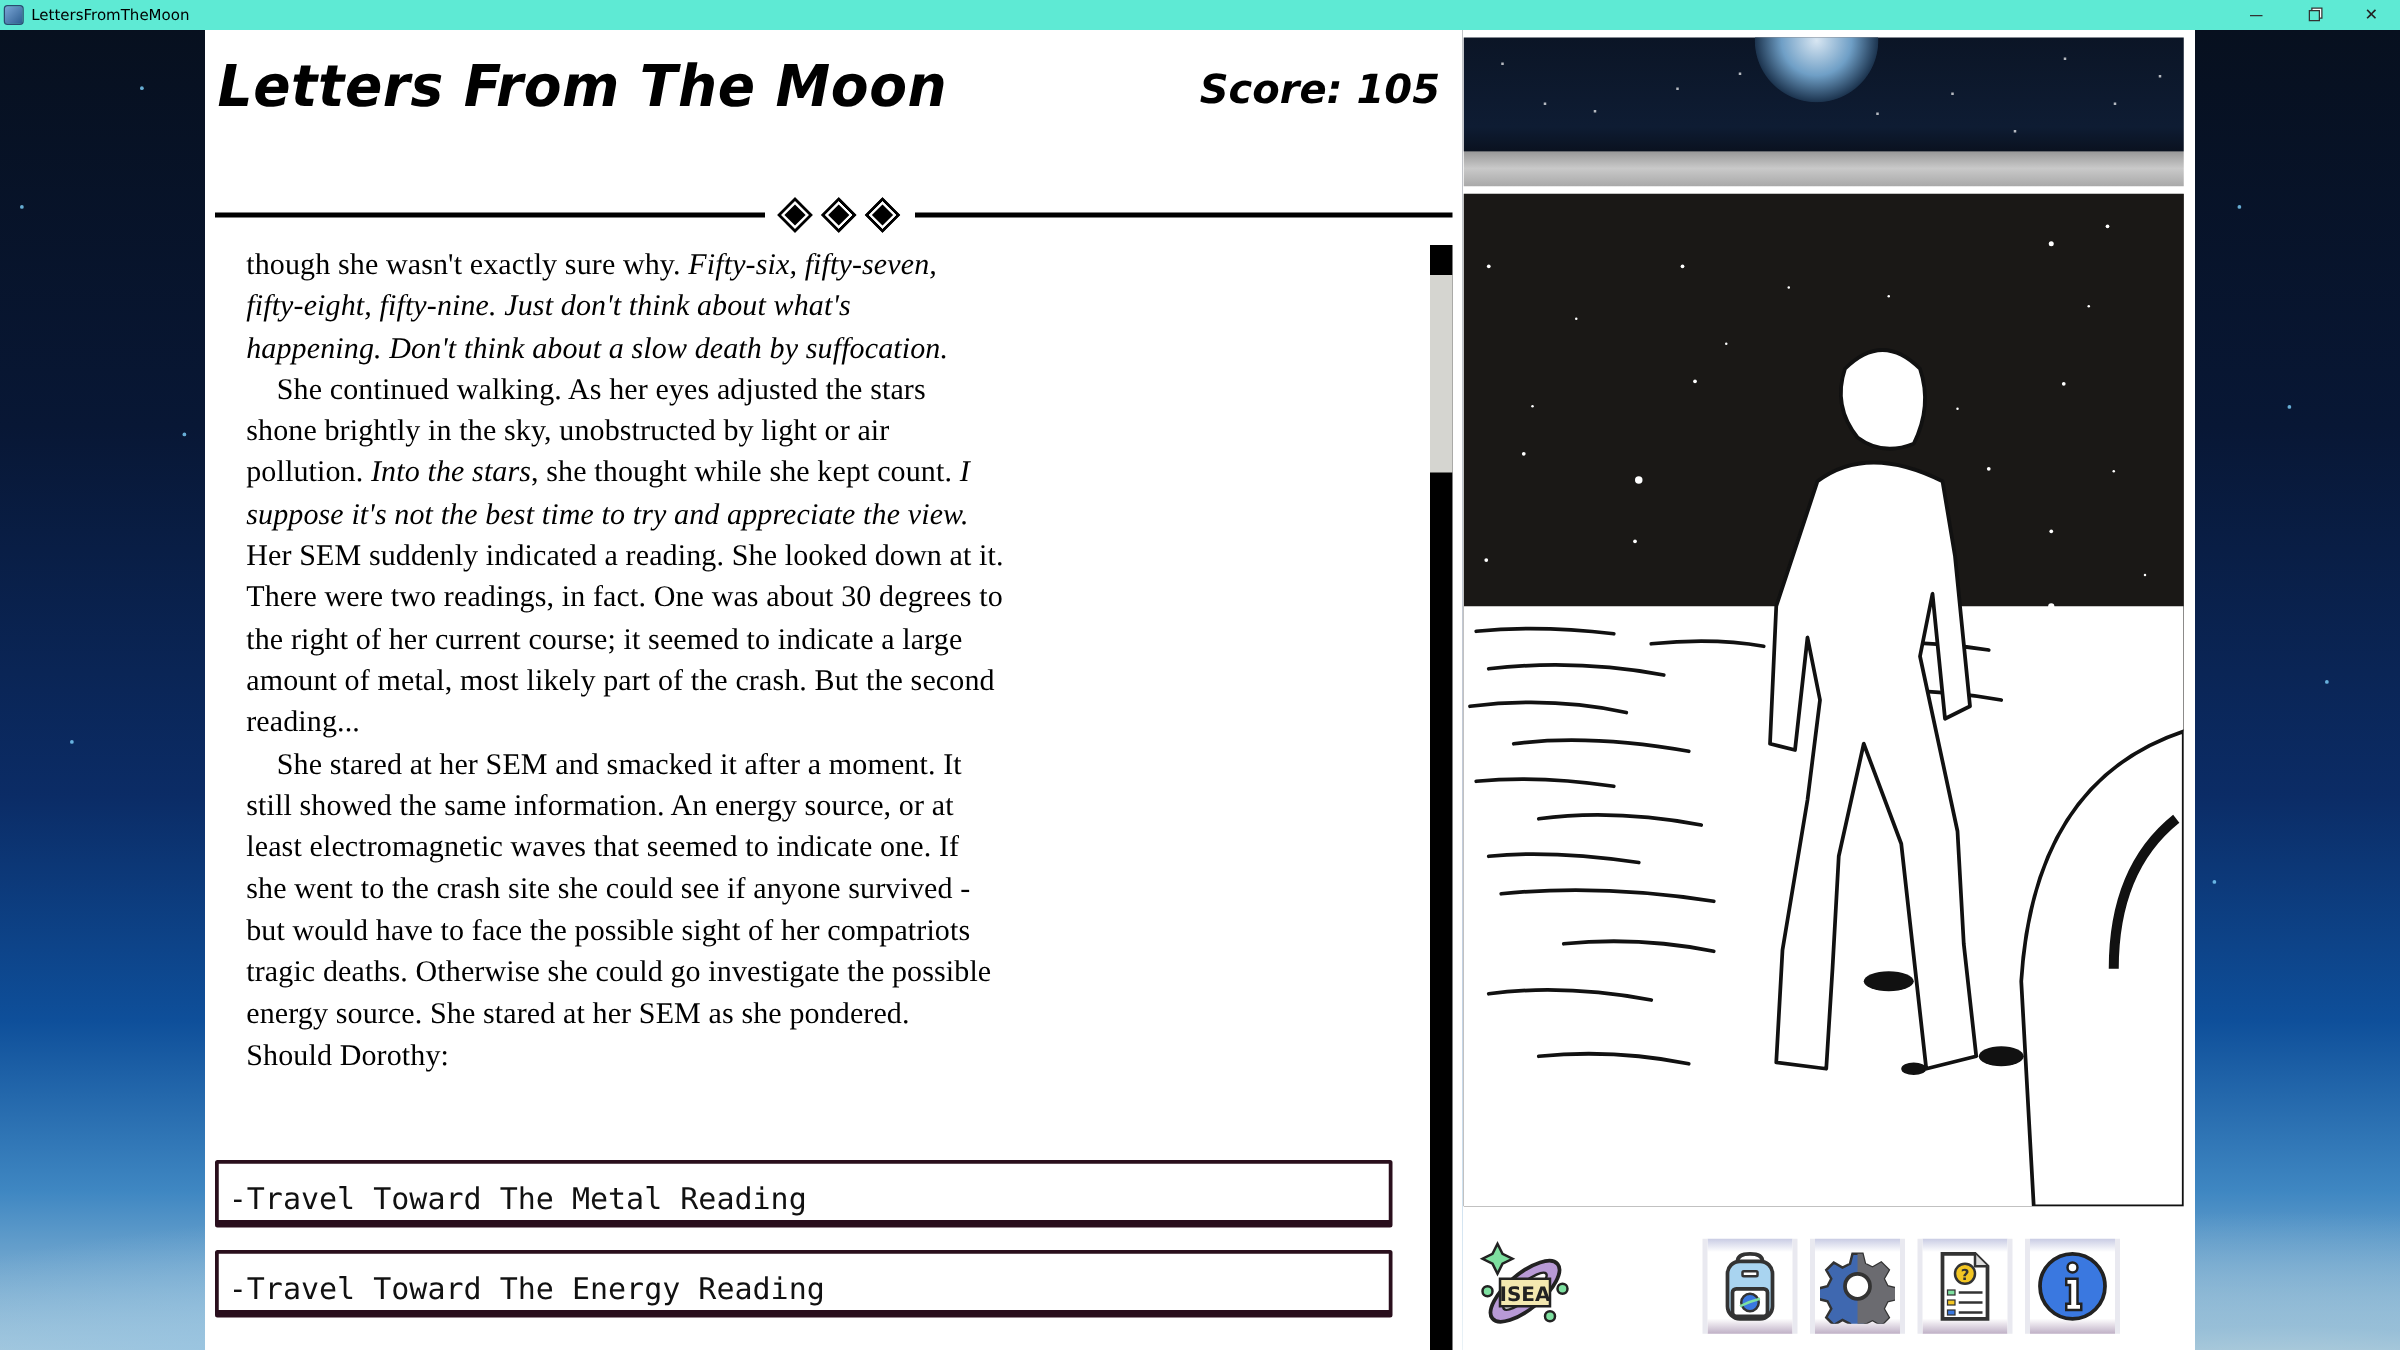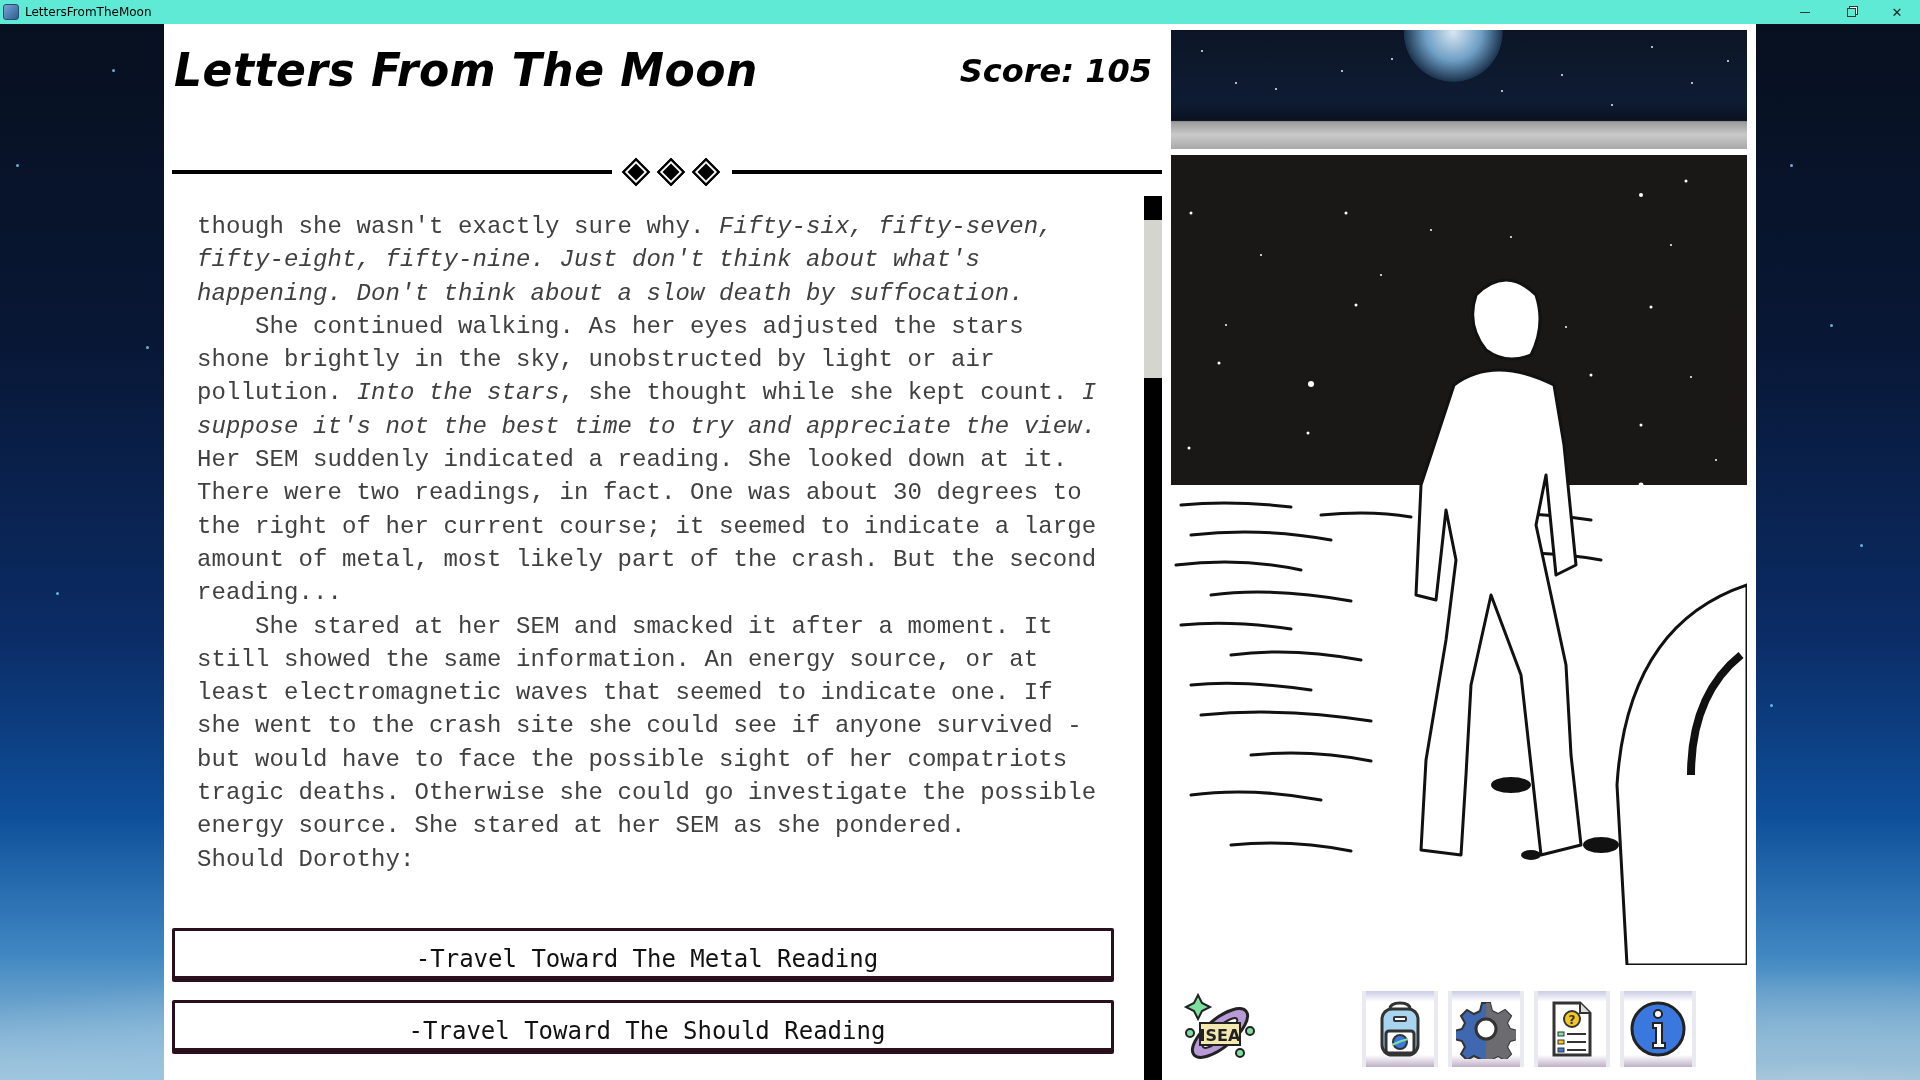--- a/index.html
+++ b/index.html
@@ -59,42 +59,42 @@
   }
   .divider .line-l { position: absolute; left: 0; top: 10px; width: 440px; height: 4px; background: #000; }
   .divider .line-r { position: absolute; left: 560px; top: 10px; width: 430px; height: 4px; background: #000; }
   .divider .diamond {
     position: absolute; top: 2px; width: 20px; height: 20px;
     transform: rotate(45deg); background: #000; border: 2px solid #000;
     box-shadow: inset 0 0 0 2px #fff;
   }
 
   .story-text {
-    position: absolute; left: 33px; top: 186px; width: 920px;
-    font-family: Liberation Mono, monospace; font-size: 24px; line-height: 33.3px;
-    color: #404040; white-space: pre-wrap; letter-spacing: 0.1px;
+    position: absolute; left: 33px; top: 172px; width: 920px;
+    font-family: Liberation Serif, serif; font-size: 24px; line-height: 33.3px;
+    color: #000000; white-space: pre-wrap; letter-spacing: 0.1px;
   }
   .story-text em { font-style: italic; }
 
   
   .scroll-track {
     position: absolute; left: 980px; top: 172px; width: 18px; height: 900px;
     background: #000;
   }
   .scroll-thumb {
     position: absolute; left: 0; top: 24px; width: 18px; height: 158px;
     background: #d5d5d0;
   }
 
   .choice-btn {
     position: absolute; left: 8px; width: 942px; height: 54px;
     background: #fff; border: 3px solid #2a0f1d; border-bottom-width: 6px;
     border-radius: 2px;
     font-family: "DejaVu Sans Mono", monospace; font-size: 24px; color: #111;
-    padding: 10px 0 0 8px; text-align: center; cursor: pointer;
+    padding: 10px 0 0 8px; text-align: left; cursor: pointer;
   }
   .choice-1 { top: 904px; }
   .choice-2 { top: 976px; }
 
   
   .right-panel {
     position: absolute; left: 1170px; top: 24px; width: 586px; height: 1056px;
     background: #ffffff;
   }
   .banner {
@@ -169,21 +169,21 @@
     <div class="line-r"></div>
   </div>
 
   <div class="story-text" id="story-text"><div><span>though she wasn't exactly sure why. </span><em>Fifty-six, fifty-seven,</em></div><div><em>fifty-eight, fifty-nine. Just don't think about what's</em></div><div><em>happening. Don't think about a slow death by suffocation.</em></div><div><span>    She continued walking. As her eyes adjusted the stars</span></div><div><span>shone brightly in the sky, unobstructed by light or air</span></div><div><span>pollution. </span><em>Into the stars</em><span>, she thought while she kept count. </span><em>I</em></div><div><em>suppose it's not the best time to try and appreciate the view.</em></div><div><span>Her SEM suddenly indicated a reading. She looked down at it.</span></div><div><span>There were two readings, in fact. One was about 30 degrees to</span></div><div><span>the right of her current course; it seemed to indicate a large</span></div><div><span>amount of metal, most likely part of the crash. But the second</span></div><div><span>reading...</span></div><div><span>    She stared at her SEM and smacked it after a moment. It</span></div><div><span>still showed the same information. An energy source, or at</span></div><div><span>least electromagnetic waves that seemed to indicate one. If</span></div><div><span>she went to the crash site she could see if anyone survived -</span></div><div><span>but would have to face the possible sight of her compatriots</span></div><div><span>tragic deaths. Otherwise she could go investigate the possible</span></div><div><span>energy source. She stared at her SEM as she pondered.</span></div><div><span>Should Dorothy:</span></div></div>
 
   <div class="scroll-track">
     <div class="scroll-thumb"></div>
   </div>
 
   <button class="choice-btn choice-1">-Travel Toward The Metal Reading</button>
-  <button class="choice-btn choice-2">-Travel Toward The Should Reading</button>
+  <button class="choice-btn choice-2">-Travel Toward The Energy Reading</button>
 </div>
 
 <div class="right-panel">
   <div class="banner">
     <div class="bstar" style="left:30px;top:20px"></div>
     <div class="bstar" style="left:64px;top:52px"></div>
     <div class="bstar" style="left:104px;top:58px"></div>
     <div class="bstar" style="left:170px;top:40px"></div>
     <div class="bstar" style="left:220px;top:28px"></div>
     <div class="bstar" style="left:330px;top:60px"></div>

